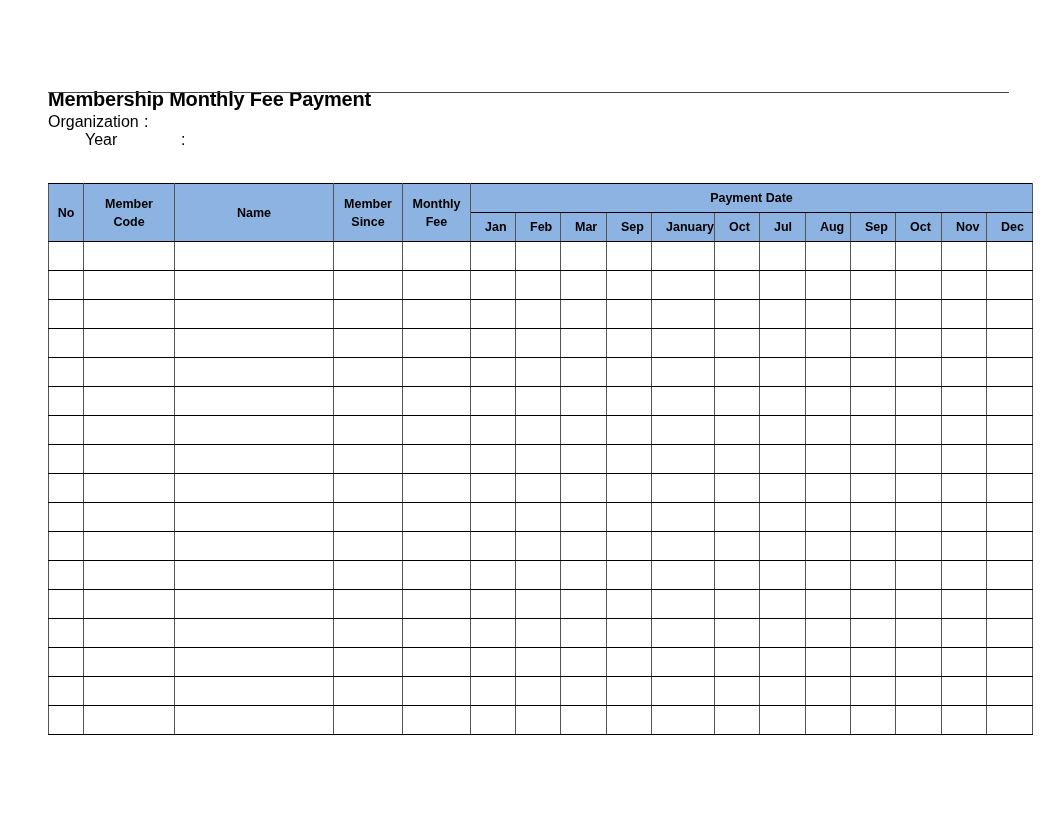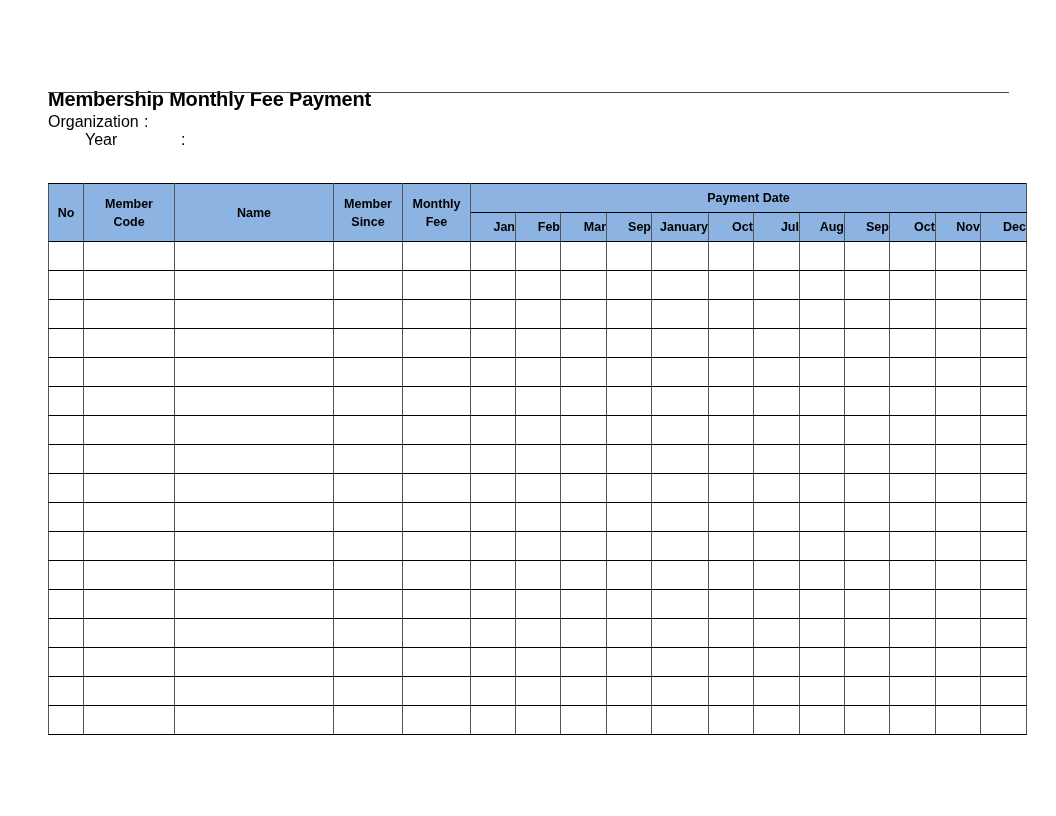--- a/index.html
+++ b/index.html
@@ -22,21 +22,21 @@
       font-size: 12.5px;
     }
     table.grid td, table.grid th {
       border: 1px solid #000; padding: 0; height: 28px;
       border-left-color: #555; border-right-color: #555;
     }
     table.grid th {
       background: #8db3e2; font-weight: bold; text-align: center; vertical-align: middle;
       line-height: 18px;
     }
-    table.grid th.month { text-align: right; padding-left: 8px; }
+    table.grid th.month { text-align: left; padding-left: 14px; }
     table.grid tr.h1 th { height: 28px; }
     table.grid tr.h2 th { height: 28px; }
     table.grid { border: 1.5px solid #000; }
   </style>
 </head>
 <body>
 
 <div class="title">Membership Monthly Fee Payment</div>
 <div class="title-rule"></div>
 

